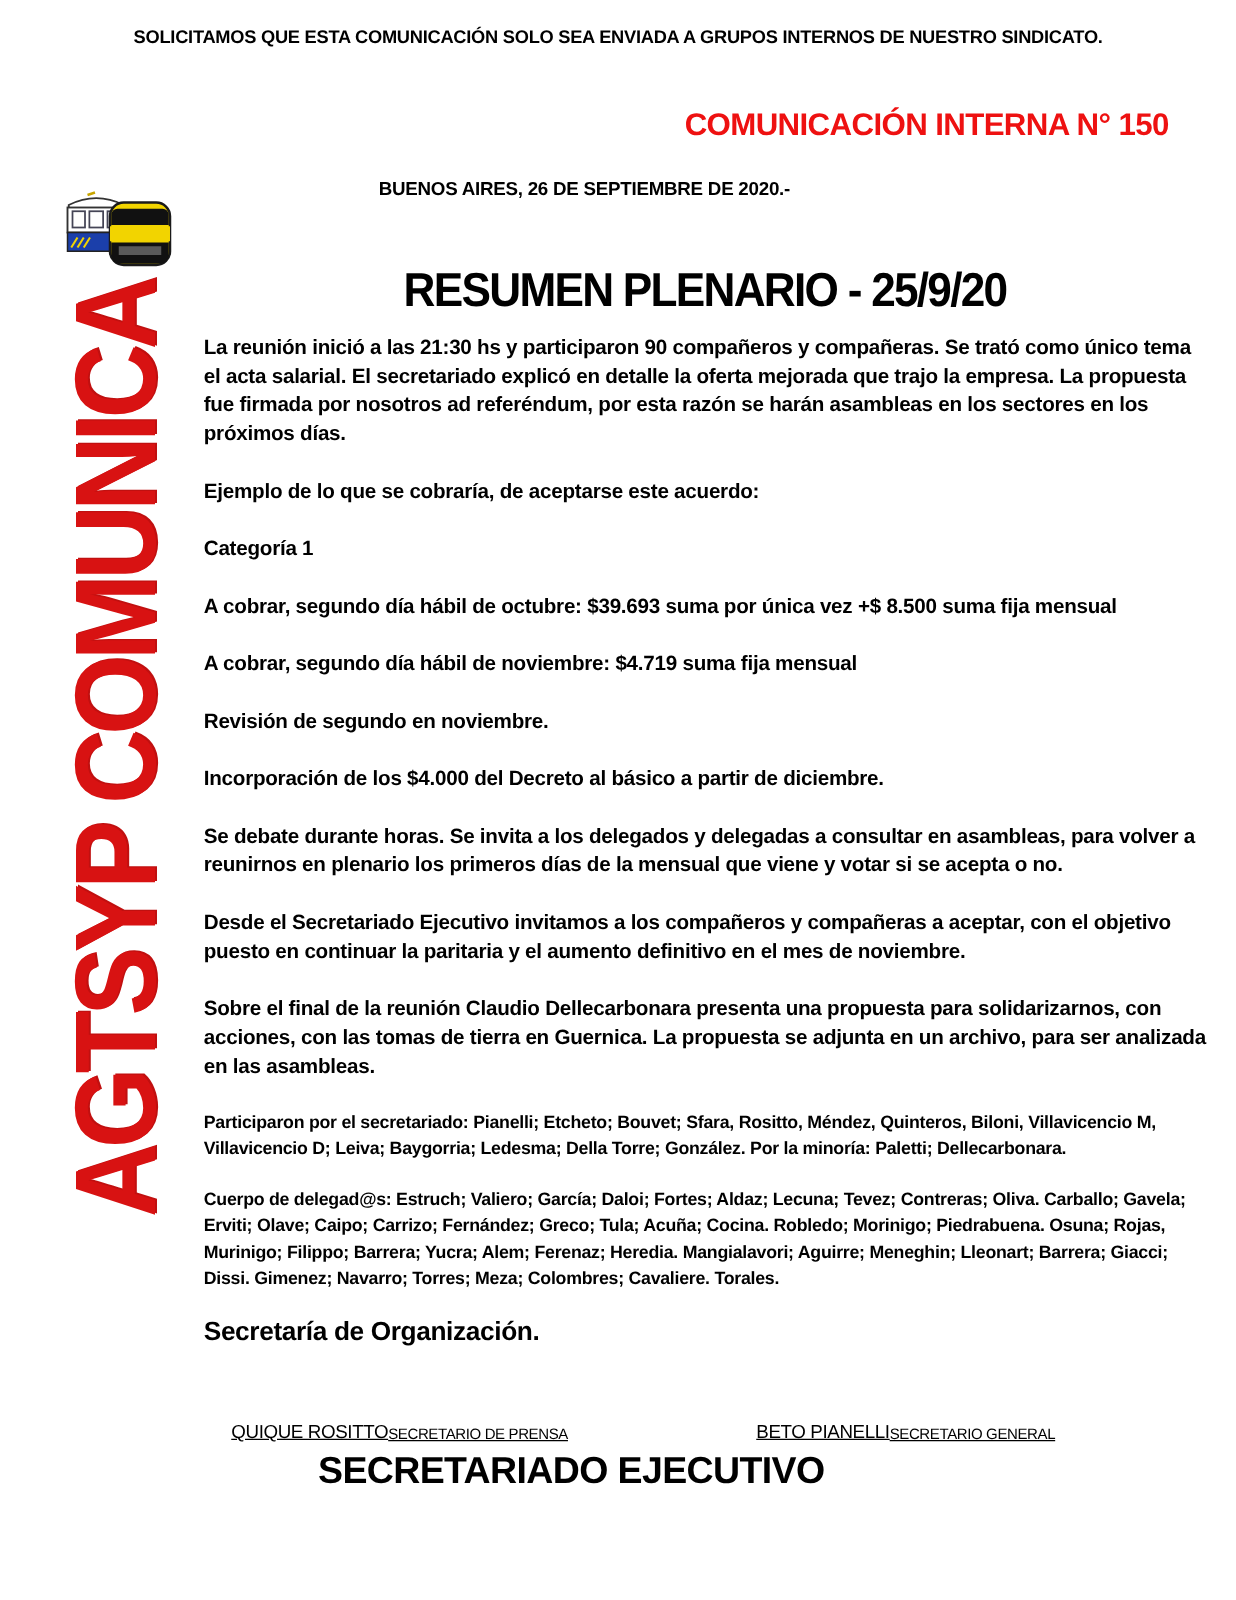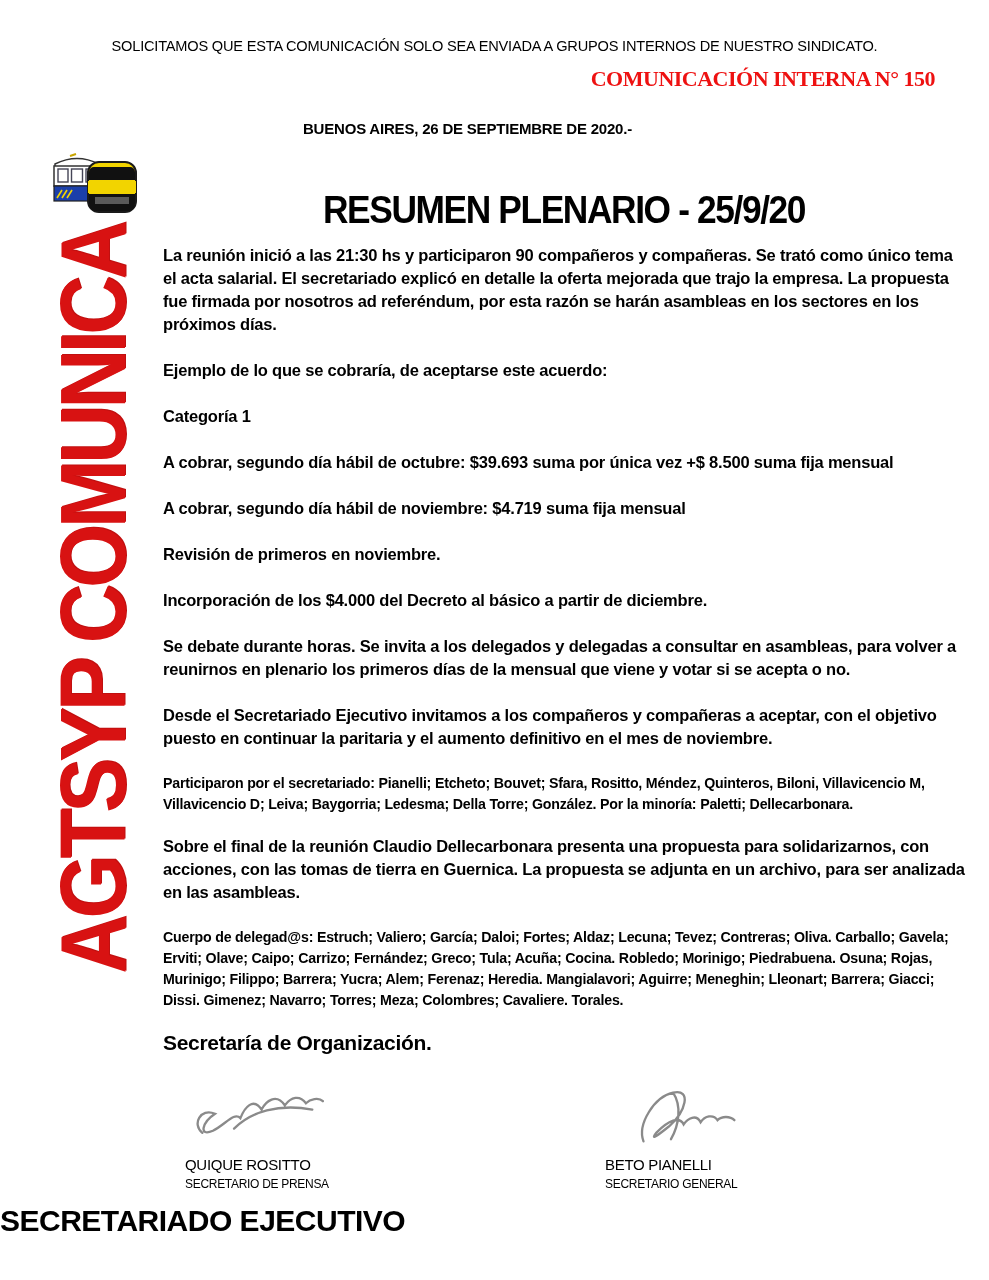--- a/index.html
+++ b/index.html
@@ -6,34 +6,33 @@
   .page{
     position:relative;
     width:989px;height:1280px;
     margin:0 auto;
     background:#ffffff;
     font-family:"Liberation Sans", sans-serif;
     color:#000;
     overflow:hidden;
   }
   .notice{
-    padding-top:38px;
+    padding-top:22px;
     text-align:center;
     font-size:14.6px;
-    font-weight:normal;
+    font-weight:bold;
     letter-spacing:-0.2px;
   }
   .comm-title{
-    margin:12px 54px 0 0;
+    margin:48px 54px 0 0;
     text-align:right;
-    font-size:22px;
+    font-size:25px;
     font-weight:bold;
     color:#ee1111;
     letter-spacing:-0.5px;
-    font-family:Liberation Serif, serif;
   }
   .dateline{
     margin:28px 54px 0 0;
     text-align:center;
     font-size:15px;
     font-weight:bold;
     letter-spacing:-0.2px;
   }
   
   .logo{
@@ -86,40 +85,41 @@
   }
   
   .signatures{
     position:absolute;
     left:185px;top:1080px;
     width:625px;
     display:flex;
     justify-content:space-between;
   }
   .sig{
-    display:flex;flex-direction:column;align-items:flex-start;
+    display:flex;flex-direction:row;align-items:flex-end;
     width:205px;
+    text-decoration:underline;
   }
   .sig-img{width:170px;height:74px;}
   .sig-name{
     margin-top:2px;
     font-size:15px;
     letter-spacing:-0.3px;
     white-space:nowrap;
   }
   .sig-role{
     margin-top:4px;
     font-size:12px;
     letter-spacing:-0.3px;
     white-space:nowrap;
   }
   .footer-title{
     position:absolute;
-    left:0;top:1204px;width:914px;
-    text-align:left;
+    left:0;top:1160px;width:914px;
+    text-align:center;
     font-size:30px;
     font-weight:bold;
     letter-spacing:-0.5px;
   }
 </style>
 </head>
 <body>
 
 <div class="page">
 
@@ -157,27 +157,27 @@
   </div>
 
   <div class="content">
     <h1 class="doc-title">RESUMEN PLENARIO - 25/9/20</h1>
 
     <p class="para">La reunión inició a las 21:30 hs y participaron 90 compañeros y compañeras. Se trató como único tema el acta salarial. El secretariado explicó en detalle la oferta mejorada que trajo la empresa. La propuesta fue firmada por nosotros ad referéndum, por esta razón se harán asambleas en los sectores en los próximos días.</p>
     <p class="para">Ejemplo de lo que se cobraría, de aceptarse este acuerdo:</p>
     <p class="para">Categoría 1</p>
     <p class="para">A cobrar, segundo día hábil de octubre: $39.693 suma por única vez +$ 8.500 suma fija mensual</p>
     <p class="para">A cobrar, segundo día hábil de noviembre: $4.719 suma fija mensual</p>
-    <p class="para">Revisión de primeros en noviembre.</p>
+    <p class="para">Revisión de segundo en noviembre.</p>
     <p class="para">Incorporación de los $4.000 del Decreto al básico a partir de diciembre.</p>
     <p class="para">Se debate durante horas. Se invita a los delegados y delegadas a consultar en asambleas, para volver a reunirnos en plenario los primeros días de la mensual que viene y votar si se acepta o no.</p>
     <p class="para">Desde el Secretariado Ejecutivo invitamos a los compañeros y compañeras a aceptar, con el objetivo puesto en continuar la paritaria y el aumento definitivo en el mes de noviembre.</p>
+    <p class="para">Sobre el final de la reunión Claudio Dellecarbonara presenta una propuesta para solidarizarnos, con acciones, con las tomas de tierra en Guernica. La propuesta se adjunta en un archivo, para ser analizada en las asambleas.</p>
+
     <p class="para small">Participaron por el secretariado: Pianelli; Etcheto; Bouvet; Sfara, Rositto, Méndez, Quinteros, Biloni, Villavicencio M, Villavicencio D; Leiva; Baygorria; Ledesma; Della Torre; González. Por la minoría: Paletti; Dellecarbonara.</p>
-
-    <p class="para">Sobre el final de la reunión Claudio Dellecarbonara presenta una propuesta para solidarizarnos, con acciones, con las tomas de tierra en Guernica. La propuesta se adjunta en un archivo, para ser analizada en las asambleas.</p>
     <p class="para small">Cuerpo de delegad@s: Estruch; Valiero; García; Daloi; Fortes; Aldaz; Lecuna; Tevez; Contreras; Oliva. Carballo; Gavela; Erviti; Olave; Caipo; Carrizo; Fernández; Greco; Tula; Acuña; Cocina. Robledo; Morinigo; Piedrabuena. Osuna; Rojas, Murinigo; Filippo; Barrera; Yucra; Alem; Ferenaz; Heredia. Mangialavori; Aguirre; Meneghin; Lleonart; Barrera; Giacci; Dissi. Gimenez; Navarro; Torres; Meza; Colombres; Cavaliere. Torales.</p>
 
     <h2 class="section-heading">Secretaría de Organización.</h2>
   </div>
 
   <div class="signatures">
 
     <div class="sig">
       <svg class="sig-img" viewBox="0 0 160 70">
         <path d="M16,50 C6,42 14,26 28,32 C16,40 12,54 26,48 C38,42 46,30 52,36 C56,26 64,16 72,28 C76,20 86,12 94,24 C100,16 108,14 114,22 C118,18 126,16 130,20 M46,46 C62,30 88,22 120,28" fill="none" stroke="#8a8a8a" stroke-width="2.2" stroke-linecap="round"></path>

